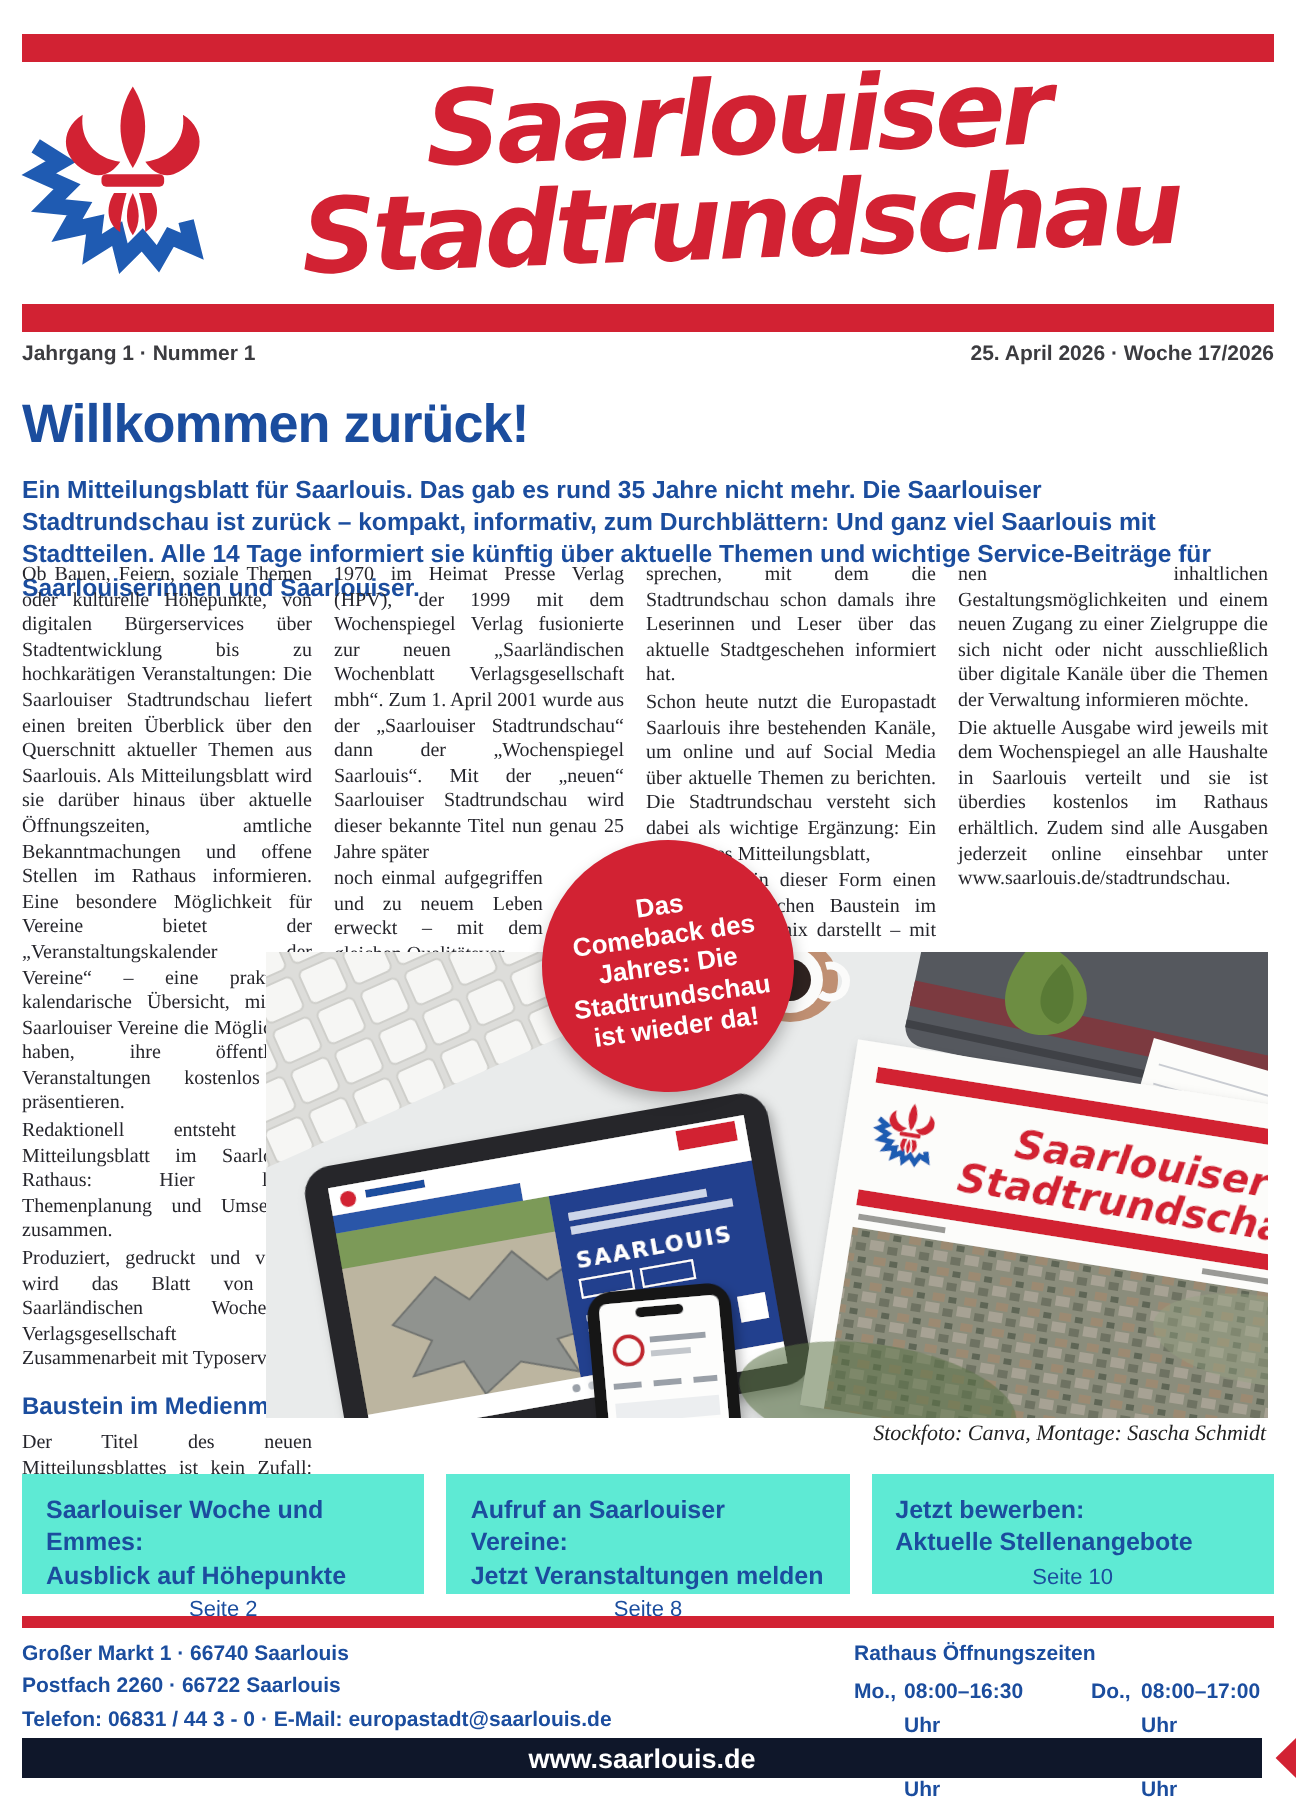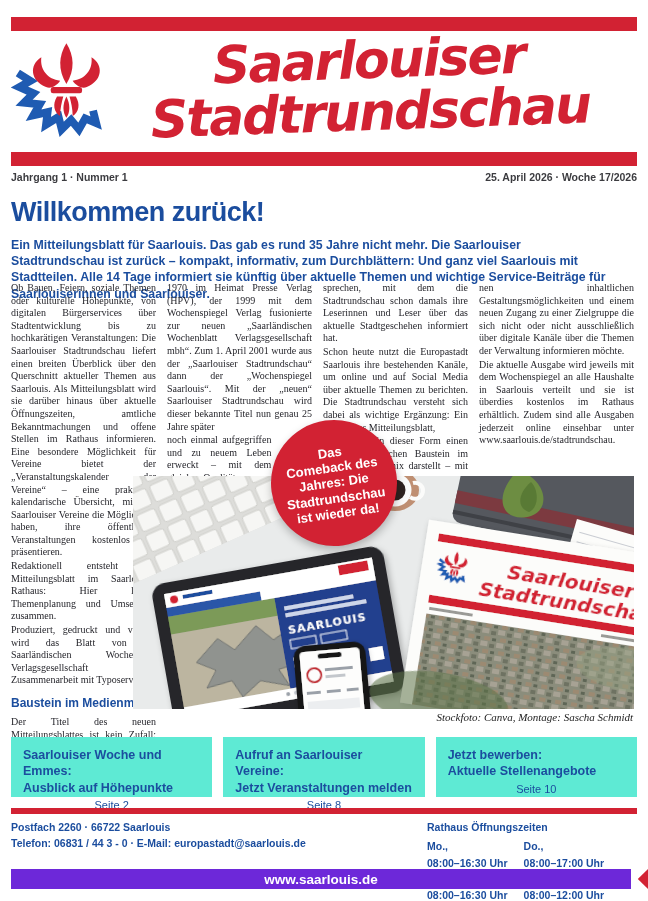--- a/index.html
+++ b/index.html
@@ -44,23 +44,23 @@
   .teasers{left:11px;right:11px;top:737px;display:flex;gap:11px;}
   .teaser{flex:1;background:#5eead4;padding:10px 12px 8px 12px;height:42px;}
   .teaser-title{color:#1b4d9e;font-weight:bold;font-size:12.5px;line-height:1.3;}
   .teaser-page{color:#1b4d9e;font-size:11px;text-align:center;margin-top:3px;}
   
   .bar-thin{left:11px;right:11px;top:808px;height:6px;}
   .footer-left{left:11px;top:819px;color:#1b4d9e;font-size:10.5px;font-weight:bold;line-height:1.55;}
   .footer-org{font-size:11px;margin-bottom:3px;}
   .footer-right{left:427px;top:819px;color:#1b4d9e;font-size:10.5px;font-weight:bold;line-height:1.55;}
   .hours-cols{display:flex;gap:16px;margin-top:3px;}
-  .hours-row{display:flex;flex-direction:column;}
+  .hours-row{display:flex;}
   .hours-day{width:26px;}
-  .ribbon{left:11px;top:869px;width:620px;height:20px;background:#6d28d9;color:#fff;
+  .ribbon{left:11px;top:869px;width:620px;height:20px;background:#0f172a;color:#fff;
        font-weight:bold;font-size:13.5px;display:flex;align-items:center;justify-content:center;}
   .ribbon-end{left:636px;top:869px;width:12px;height:20px;background:#d22233;
        clip-path:polygon(100% 0,15% 50%,100% 100%);}
   svg text{font-family:"DejaVu Sans",sans-serif;}
 </style>
 </head>
 <body>
 
 <svg width="0" height="0" style="position:absolute" aria-hidden="true">
   <defs>
@@ -257,20 +257,21 @@
     <div class="teaser">
       <div class="teaser-title" style="white-space:pre-line">Jetzt bewerben:
 Aktuelle Stellenangebote</div>
       <div class="teaser-page">Seite 10</div>
     </div>
   </div>
 
   <div class="abs redbar bar-thin"></div>
 
   <div class="abs footer-left">
+    <div>Großer Markt 1 · 66740 Saarlouis</div>
     <div>Postfach 2260 · 66722 Saarlouis</div>
     <div>Telefon: 06831 / 44 3 - 0 · E-Mail: europastadt@saarlouis.de</div>
   </div>
 
   <div class="abs footer-right">
     <div>Rathaus Öffnungszeiten</div>
     <div class="hours-cols">
       <div>
         <div class="hours-row">
             <span class="hours-day">Mo.,</span>

